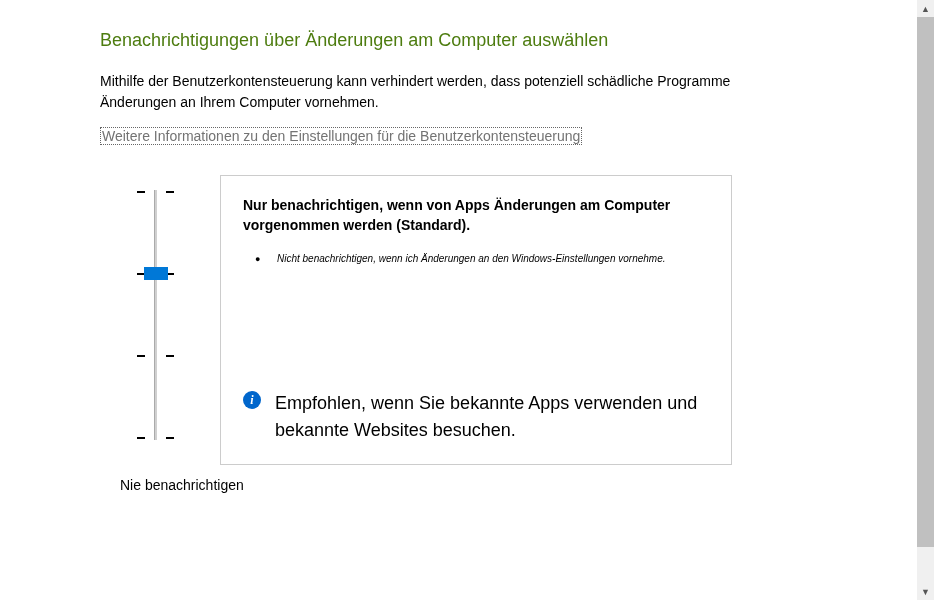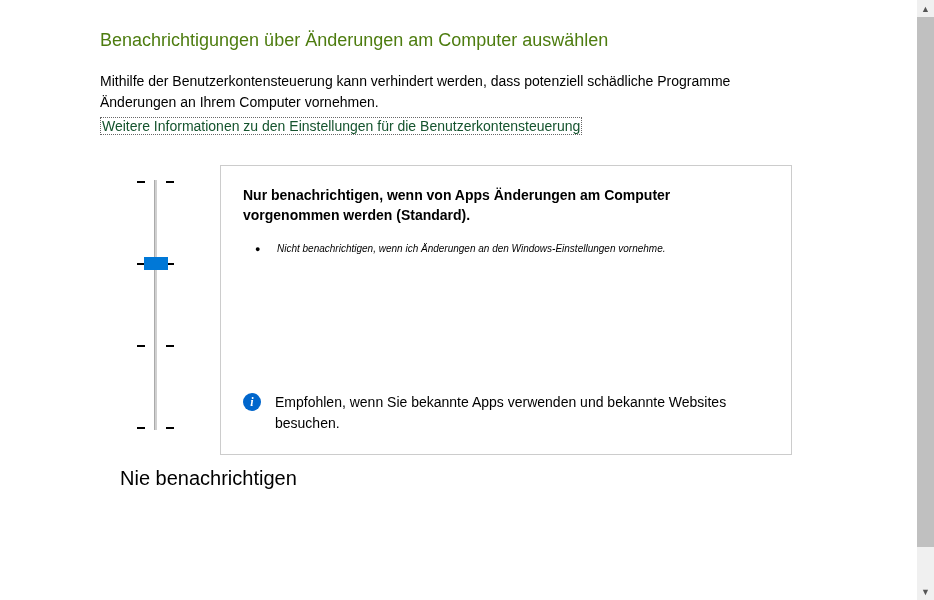--- a/index.html
+++ b/index.html
@@ -25,25 +25,25 @@
     }
     .page-title {
       color: #4d7c0f;
       font-size: 18px;
       font-weight: 400;
       margin-bottom: 20px;
     }
     .description {
       font-size: 14px;
       line-height: 1.5;
-      margin-bottom: 4px;
+      margin-bottom: 14px;
       max-width: 700px;
     }
     .help-link {
-      color: #14532d;
+      color: #737373;
       font-size: 14px;
       text-decoration: none;
       border: 1px dotted #666;
       display: inline-block;
       padding: 0 1px;
     }
     .slider-section {
       margin-top: 30px;
       margin-left: 20px;
     }
@@ -91,21 +91,21 @@
       position: absolute;
       left: 24px;
       top: 92px;
       width: 24px;
       height: 13px;
       background: #0078d7;
       cursor: pointer;
     }
     .description-panel {
       border: 1px solid #ccc;
-      width: 572px;
+      width: 512px;
       min-height: 290px;
       margin-left: 30px;
       padding: 20px 22px;
       position: relative;
     }
     .panel-heading {
       font-weight: 700;
       font-size: 14px;
       line-height: 1.4;
       margin-bottom: 16px;
@@ -148,25 +148,25 @@
       font-size: 12px;
       font-style: italic;
       font-family: Georgia, serif;
       display: flex;
       align-items: center;
       justify-content: center;
       flex-shrink: 0;
       margin-top: 1px;
     }
     .recommendation-text {
-      font-size: 14px;
+      font-size: 18px;
       line-height: 1.5;
     }
     .bottom-label {
-      font-size: 20px;
+      font-size: 14px;
       margin-top: 12px;
     }
     .scrollbar {
       position: absolute;
       right: 0;
       top: 0;
       width: 17px;
       height: 600px;
       background: #f0f0f0;
     }

